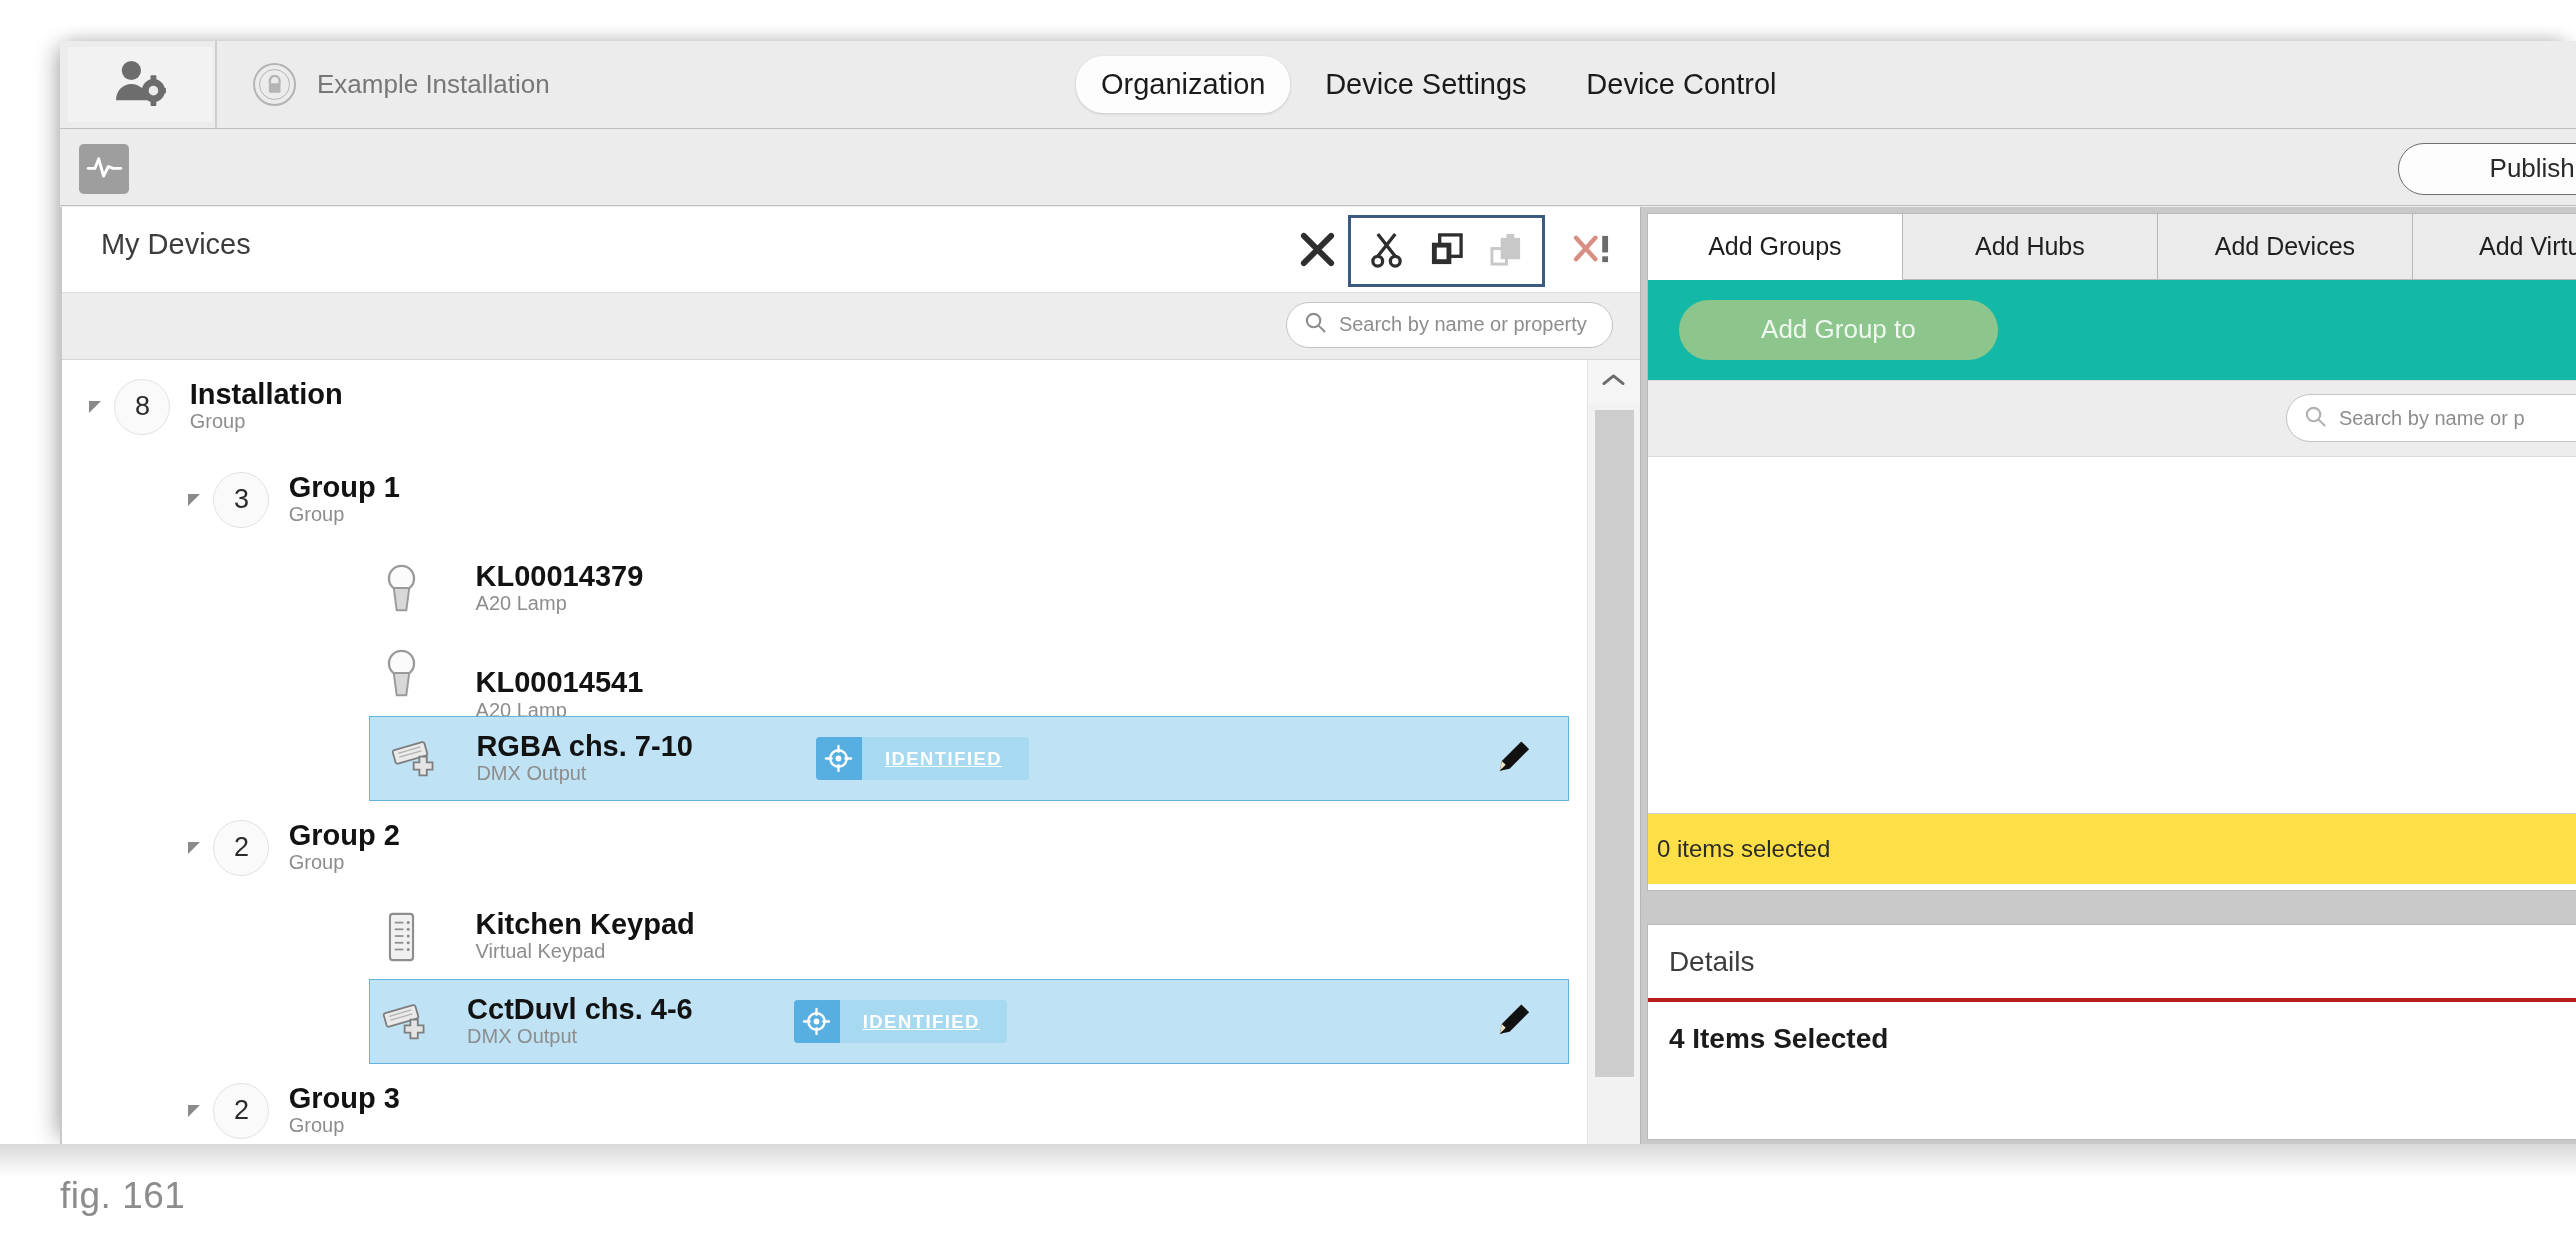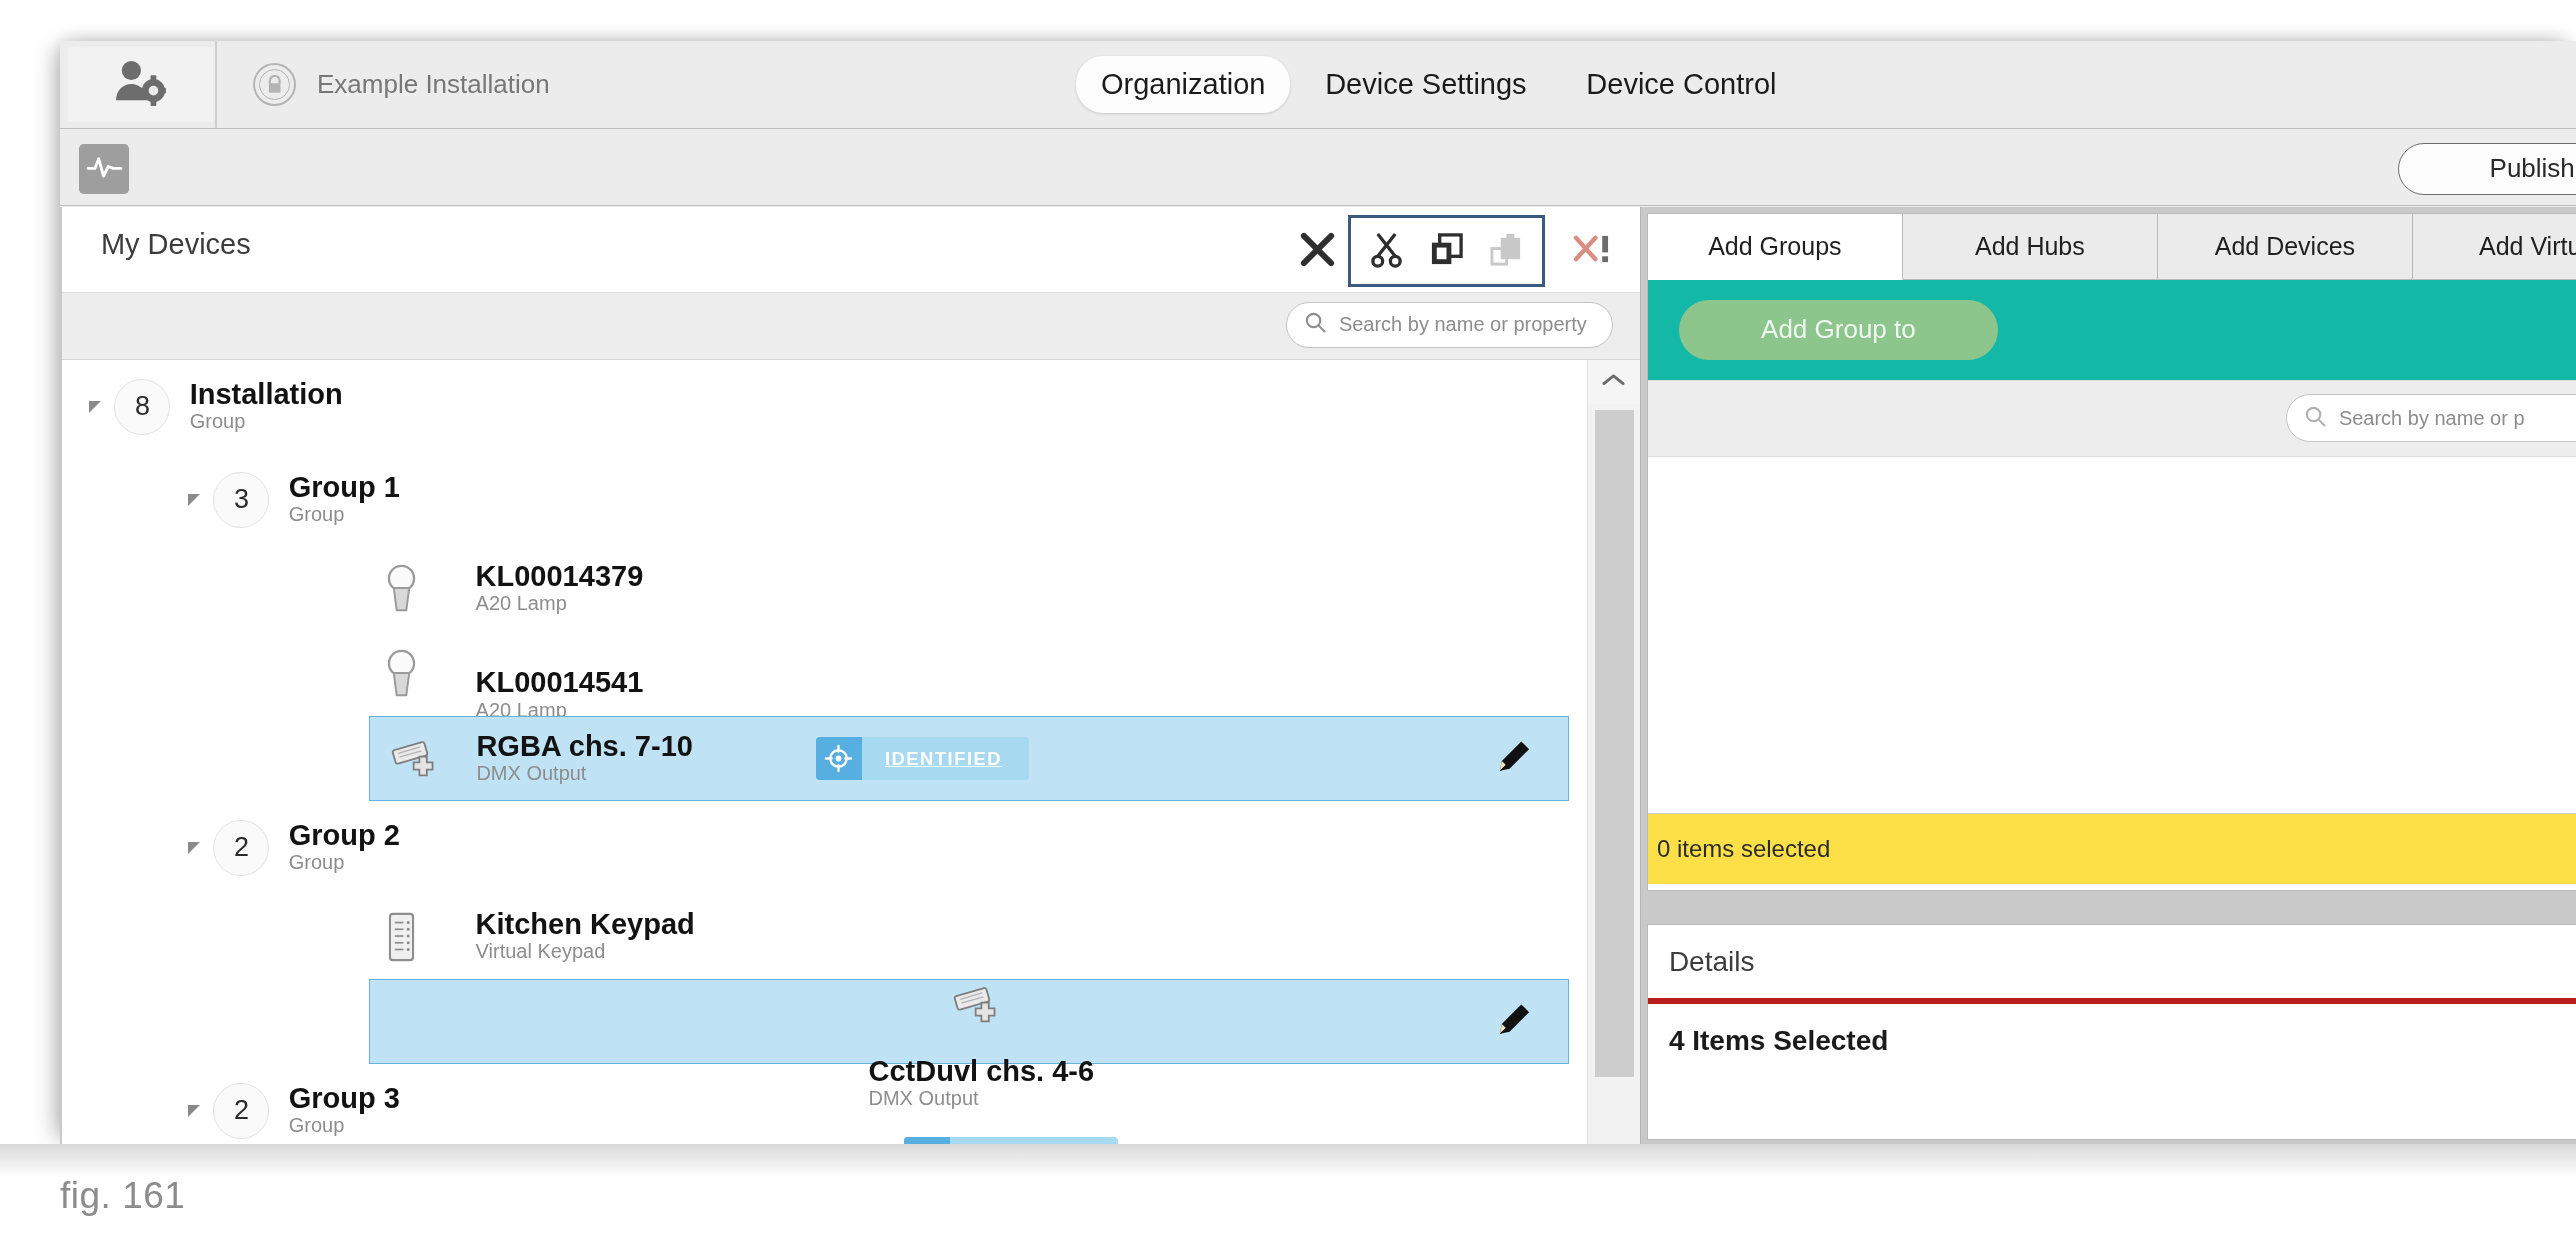--- a/index.html
+++ b/index.html
@@ -437,21 +437,21 @@
     border: 1px solid #b9b9b9;
     box-sizing: border-box;
   }
   #details-header {
     height: 73px;
     display: flex;
     align-items: center;
     padding-left: 21px;
     font-size: 28px;
     color: #3d3d3d;
-    border-bottom: 6px solid #b91c1c;
+    border-bottom: 4px solid #b91c1c;
   }
   #details-body {
     padding: 21px 0 0 21px;
     font-size: 28px;
     font-weight: bold;
     color: #1b1b1b;
   }
 
   
   #caption {
@@ -710,21 +710,21 @@
                     <circle cx="24" cy="39" r="1.6"></circle>
                   </g>
                 </svg>
               </span>
               <span class="row-labels" style="margin-left:25px;">
                 <span class="row-title">Kitchen Keypad</span><br>
                 <span class="row-sub">Virtual Keypad</span>
               </span>
             </div>
 
-            <div class="leaf-row selected" style="margin-left:307px; margin-right:19.3px; height:85px; padding-left:9.7px;flex-direction:column;">
+            <div class="leaf-row selected" style="margin-left:307px; margin-right:19.3px; height:85px; padding-left:9.7px;">
               <span class="leaf-icon">
                 <svg width="54" height="50" viewBox="0 0 56 52">
                   <g transform="rotate(-16 26 20)">
                     <rect x="6" y="10" width="40" height="17" rx="2.5" fill="#eaeaea" stroke="#7e7e7e" stroke-width="2.2"></rect>
                     <line x1="12" y1="15" x2="40" y2="15" stroke="#b2b2b2" stroke-width="1.6"></line>
                     <line x1="12" y1="20" x2="40" y2="20" stroke="#b2b2b2" stroke-width="1.6"></line>
                   </g>
                   <path d="M30 30h7v-7h9v7h7v9h-7v7h-9v-7h-7z" fill="#e4e4e4" stroke="#7e7e7e" stroke-width="2.2"></path>
                 </svg>
               </span>

